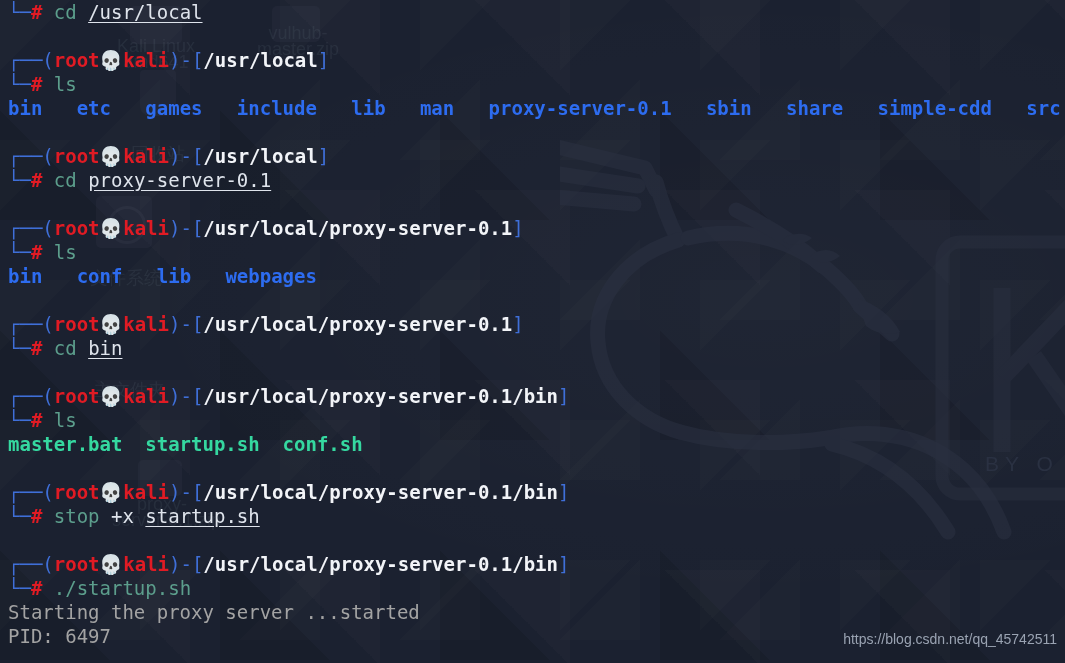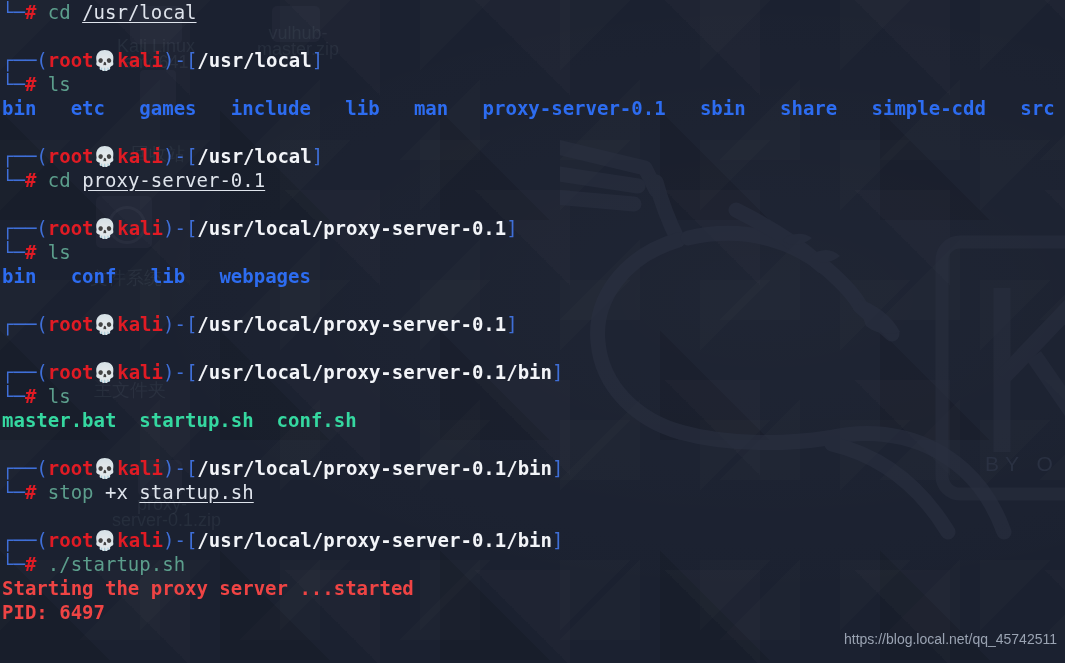--- a/index.html
+++ b/index.html
@@ -72,36 +72,36 @@
   
   #term {
     position: absolute;
     inset: 0;
     z-index: 2;
     padding: 0;
   }
   .line {
     height: 24px;
     white-space: pre;
-    padding-left: 2px;
+    padding-left: 8px;
   }
   .blank { height: 24px; }
 
   
   .p-blue   { color: #3f6fd8; }            
   .p-red    { color: #e01b24; font-weight: bold; }   
   .p-hash   { color: #e01b24; font-weight: bold; }   
   .p-path   { color: #f2f4f8; font-weight: bold; }   
   .p-skull  { color: #eceff4; }
 
   
   .c-cmd    { color: #5c9e8c; }            
   .c-arg    { color: #dfe4ec; text-decoration: underline; text-underline-offset: 3px; }
   .c-plain  { color: #dfe4ec; }
-  .c-out    { color: #ef4444; font-weight: bold; }
+  .c-out    { color: #a3a3a3; }
 
   
   .ls-dir   { color: #2d6cf0; font-weight: bold; }
   .ls-exe   { color: #35d8a0; font-weight: bold; }
 
   .watermark {
     position: absolute;
     right: 8px;
     bottom: 12px;
     z-index: 3;
@@ -185,20 +185,21 @@
 
     <div class="blank"></div>
 
     <div class="line"><span class="p-blue">┌──</span><span class="p-blue">(</span><span class="p-red">root</span><span class="p-skull">💀</span><span class="p-red">kali</span><span class="p-blue">)</span><span class="p-blue">-</span><span class="p-blue">[</span><span class="p-path">/usr/local/proxy-server-0.1</span><span class="p-blue">]</span></div>
     <div class="line"><span class="p-blue">└─</span><span class="p-hash">#</span> <span class="c-cmd">ls</span></div>
     <div class="line"><span class="ls-dir">bin</span>   <span class="ls-dir">conf</span>   <span class="ls-dir">lib</span>   <span class="ls-dir">webpages</span></div>
 
     <div class="blank"></div>
 
     <div class="line"><span class="p-blue">┌──</span><span class="p-blue">(</span><span class="p-red">root</span><span class="p-skull">💀</span><span class="p-red">kali</span><span class="p-blue">)</span><span class="p-blue">-</span><span class="p-blue">[</span><span class="p-path">/usr/local/proxy-server-0.1</span><span class="p-blue">]</span></div>
+    <div class="line"><span class="p-blue">└─</span><span class="p-hash">#</span> <span class="c-cmd">cd</span> <span class="c-arg">bin</span></div>
 
     <div class="blank"></div>
 
     <div class="line"><span class="p-blue">┌──</span><span class="p-blue">(</span><span class="p-red">root</span><span class="p-skull">💀</span><span class="p-red">kali</span><span class="p-blue">)</span><span class="p-blue">-</span><span class="p-blue">[</span><span class="p-path">/usr/local/proxy-server-0.1/bin</span><span class="p-blue">]</span></div>
     <div class="line"><span class="p-blue">└─</span><span class="p-hash">#</span> <span class="c-cmd">ls</span></div>
     <div class="line"><span class="ls-exe">master.bat</span>  <span class="ls-exe">startup.sh</span>  <span class="ls-exe">conf.sh</span></div>
 
     <div class="blank"></div>
 
     <div class="line"><span class="p-blue">┌──</span><span class="p-blue">(</span><span class="p-red">root</span><span class="p-skull">💀</span><span class="p-red">kali</span><span class="p-blue">)</span><span class="p-blue">-</span><span class="p-blue">[</span><span class="p-path">/usr/local/proxy-server-0.1/bin</span><span class="p-blue">]</span></div>
@@ -207,14 +208,14 @@
     <div class="blank"></div>
 
     <div class="line"><span class="p-blue">┌──</span><span class="p-blue">(</span><span class="p-red">root</span><span class="p-skull">💀</span><span class="p-red">kali</span><span class="p-blue">)</span><span class="p-blue">-</span><span class="p-blue">[</span><span class="p-path">/usr/local/proxy-server-0.1/bin</span><span class="p-blue">]</span></div>
     <div class="line"><span class="p-blue">└─</span><span class="p-hash">#</span> <span class="c-cmd">./startup.sh</span></div>
 
     <div class="line"><span class="c-out">Starting the proxy server ...started</span></div>
     <div class="line"><span class="c-out">PID: 6497</span></div>
 
   </div>
 
-  <div class="watermark">https://blog.local.net/qq_45742511</div>
+  <div class="watermark">https://blog.csdn.net/qq_45742511</div>
 </div>
 
 </body></html>

